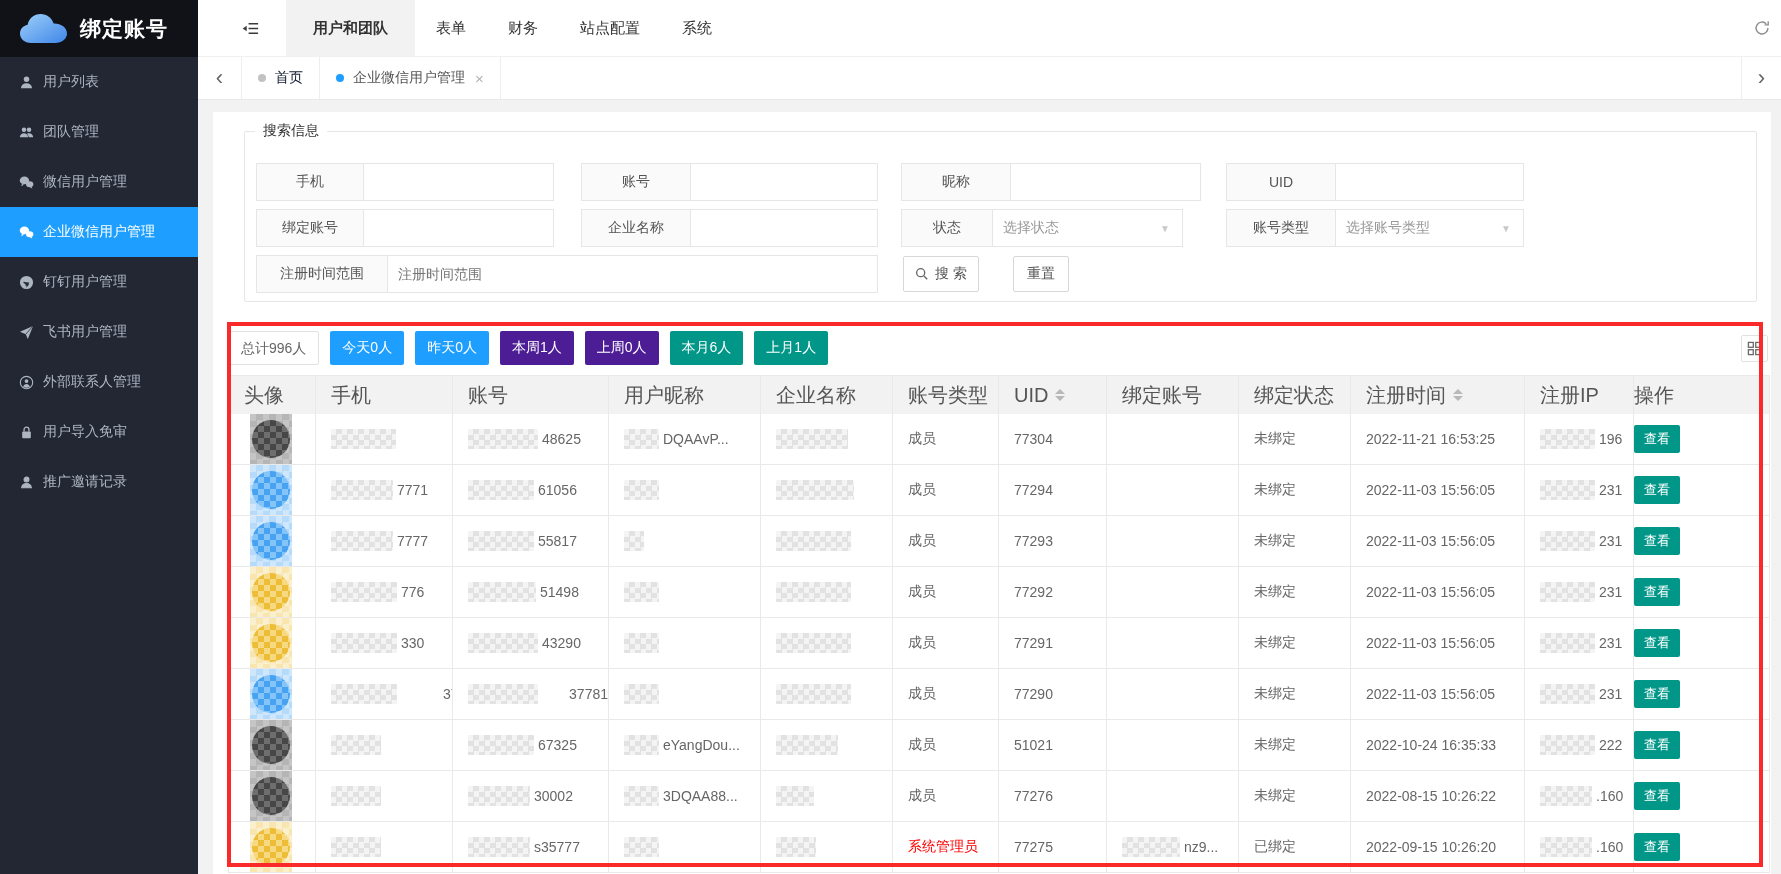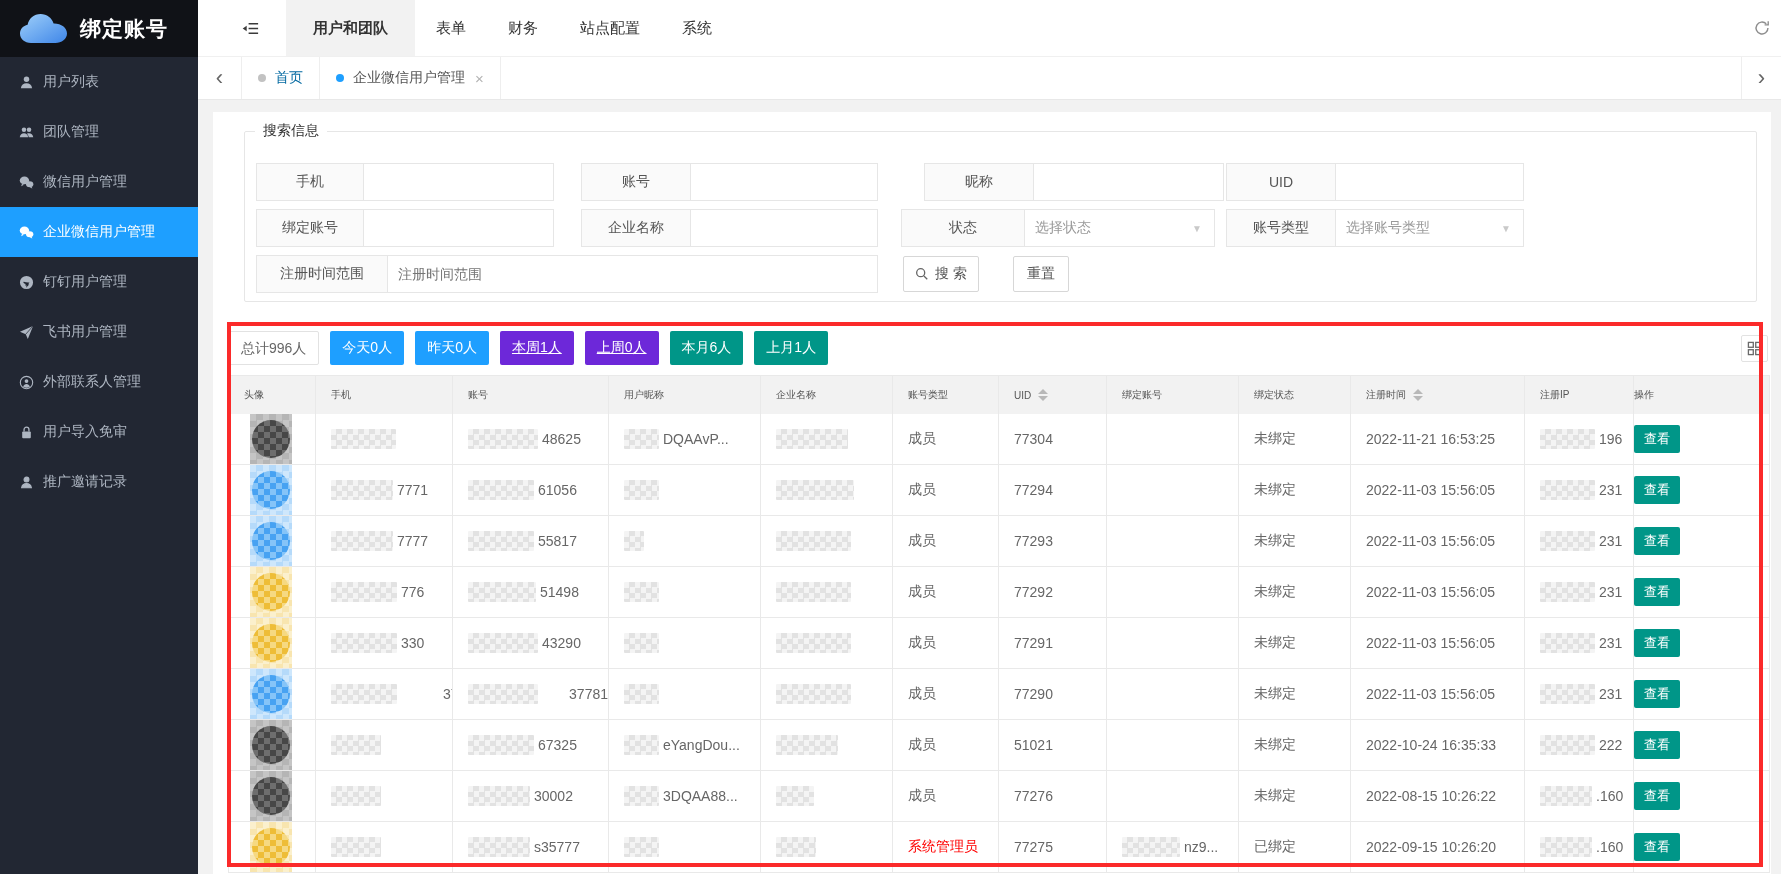--- a/index.html
+++ b/index.html
@@ -23,21 +23,21 @@
   .nav-menus { position:absolute; left:88px; top:0; height:56px; display:flex; }
   .nav-item { padding:0 21px; line-height:56px; font-size:15px; color:#333; cursor:pointer; white-space:nowrap; }
   .nav-item.active { background:#f2f2f2; font-weight:bold; padding:0 27px; }
   .top-icon { position:absolute; top:16px; width:24px; height:24px; display:flex; align-items:center; justify-content:center; color:#8d8d8d; cursor:pointer; }
   .top-icon svg { width:18px; height:18px; }
 
   
   .tabbar { position:absolute; left:198px; top:57px; right:0; height:43px; background:#fff; border-bottom:1px solid #e8e8e8; display:flex; z-index:4; }
   .tab-arrow { width:44px; height:42px; display:flex; align-items:center; justify-content:center; color:#666; font-size:22px; border-right:1px solid #eee; cursor:pointer; }
   .tab-arrow.right { position:absolute; right:0; top:0; border-right:none; border-left:1px solid #eee; width:40px; }
-  .tab { height:42px; display:flex; align-items:center; justify-content:center; padding:0 16px; border-right:1px solid #eee; font-size:14px; color:#0369a1; cursor:pointer; white-space:nowrap; }
+  .tab { height:42px; display:flex; align-items:center; justify-content:center; padding:0 16px; border-right:1px solid #eee; font-size:14px; color:#0f172a; cursor:pointer; white-space:nowrap; }
   .tab .dot { width:8px; height:8px; border-radius:50%; background:#c2c2c2; margin-right:9px; }
   .tab.active { color:#555; }
   .tab.active .dot { background:#1e9fff; }
   .tab .tab-close { margin-left:10px; color:#b3b3b3; font-size:15px; }
 
   
   .card { position:absolute; left:213px; top:112px; width:1558px; height:762px; background:#fff; overflow:hidden; z-index:1; }
 
   
   .search-set { position:absolute; left:31px; top:10px; width:1513px; height:180px; border:1px solid #e6e6e6; border-radius:2px; }
@@ -47,31 +47,31 @@
   .fg-input { height:38px; border:1px solid #e6e6e6; border-left:none; background:#fff; font-size:14px; color:#666; padding:0 10px; outline:none; font-family:inherit; }
   .fg-select { height:38px; border:1px solid #e6e6e6; border-left:none; background:#fff; display:flex; align-items:center; padding:0 10px; font-size:14px; color:#999; position:relative; cursor:pointer; }
   .fg-select .caret { position:absolute; right:12px; color:#c9c9c9; font-size:10px; }
   .btn { height:36px; background:#fff; border:1px solid #d7d7d7; border-radius:2px; font-size:14px; color:#555; display:inline-flex; align-items:center; justify-content:center; cursor:pointer; font-family:inherit; }
 
   
   .stat-row { position:absolute; left:15px; top:219px; display:flex; align-items:center; }
   .badge { height:34px; line-height:32px; padding:0 12px; border-radius:2px; font-size:14px; color:#fff; margin-right:11px; cursor:pointer; white-space:nowrap; }
   .badge.plain { background:#fff; border:1px solid #e2e2e2; color:#666; }
   .badge.blue { background:#1e9fff; }
-  .badge.orange { background:#6d28d9;text-decoration:underline; }
+  .badge.orange { background:#4c1d95; }
   .badge.green { background:#009688; }
   .cols-btn { position:absolute; right:3px; top:223px; width:27px; height:27px; border:1px solid #e2e2e2; border-radius:2px; display:flex; align-items:center; justify-content:center; color:#6a6a6a; cursor:pointer; background:#fff; }
 
   
   .table-box { position:absolute; left:15px; top:263px; width:1542px; border:1px solid #e9e9e9; border-bottom:none; }
   .tr { display:flex; }
   .th, .td { flex:none; border-right:1px solid #e9e9e9; overflow:hidden; display:flex; align-items:center; }
   .th:last-child, .td:last-child { border-right:none; }
   .thead .tr { background:#f2f2f2; height:38px; }
-  .th { font-size:10px; color:#555; padding-left:15px; }
+  .th { font-size:20px; color:#555; padding-left:15px; }
   .tbody .tr { height:51px; background:#fff; border-bottom:1px solid #e9e9e9; }
   .td { font-size:14px; color:#666; padding-left:15px; position:relative; }
   .td.center, .th.center { justify-content:flex-start; padding-left:0; }
   .sort { display:inline-flex; flex-direction:column; margin-left:7px; }
   .sort i { width:0; height:0; border-left:5px solid transparent; border-right:5px solid transparent; display:block; }
   .sort .up { border-bottom:5px solid #b8b8b8; margin-bottom:2px; }
   .sort .dn { border-top:5px solid #b8b8b8; }
 
   .mosaic { display:inline-block; height:20px; border-radius:1px; flex:none;
             background:repeating-conic-gradient(var(--m1,#e2e2e2) 0% 25%, var(--m2,#f4f4f4) 0% 50%);
@@ -245,39 +245,39 @@
       <legend>搜索信息</legend>
 
       <div class="fg" style="left:11px;top:23px">
         <div class="fg-label" style="width:108px">手机</div>
         <input class="fg-input" style="width: 190px;">
       </div>
       <div class="fg" style="left:336px;top:23px">
         <div class="fg-label" style="width:110px">账号</div>
         <input class="fg-input" style="width: 187px;">
       </div>
-      <div class="fg" style="left:679px;top:23px">
+      <div class="fg" style="left:656px;top:23px">
         <div class="fg-label" style="width:110px">昵称</div>
         <input class="fg-input" style="width: 190px;">
       </div>
       <div class="fg" style="left:981px;top:23px">
         <div class="fg-label" style="width:110px">UID</div>
         <input class="fg-input" style="width: 188px;">
       </div>
 
       <div class="fg" style="left:11px;top:69px">
         <div class="fg-label" style="width:108px">绑定账号</div>
         <input class="fg-input" style="width: 190px;">
       </div>
       <div class="fg" style="left:336px;top:69px">
         <div class="fg-label" style="width:110px">企业名称</div>
         <input class="fg-input" style="width: 187px;">
       </div>
       <div class="fg" style="left:656px;top:69px">
-        <div class="fg-label" style="width:124px">状态</div>
+        <div class="fg-label" style="width:92px">状态</div>
         <div class="fg-select" style="width:190px">
           <span>选择状态</span>
           <span class="caret">▼</span>
         </div>
       </div>
       <div class="fg" style="left:981px;top:69px">
         <div class="fg-label" style="width:110px">账号类型</div>
         <div class="fg-select" style="width:188px">
           <span>选择账号类型</span>
           <span class="caret">▼</span>

